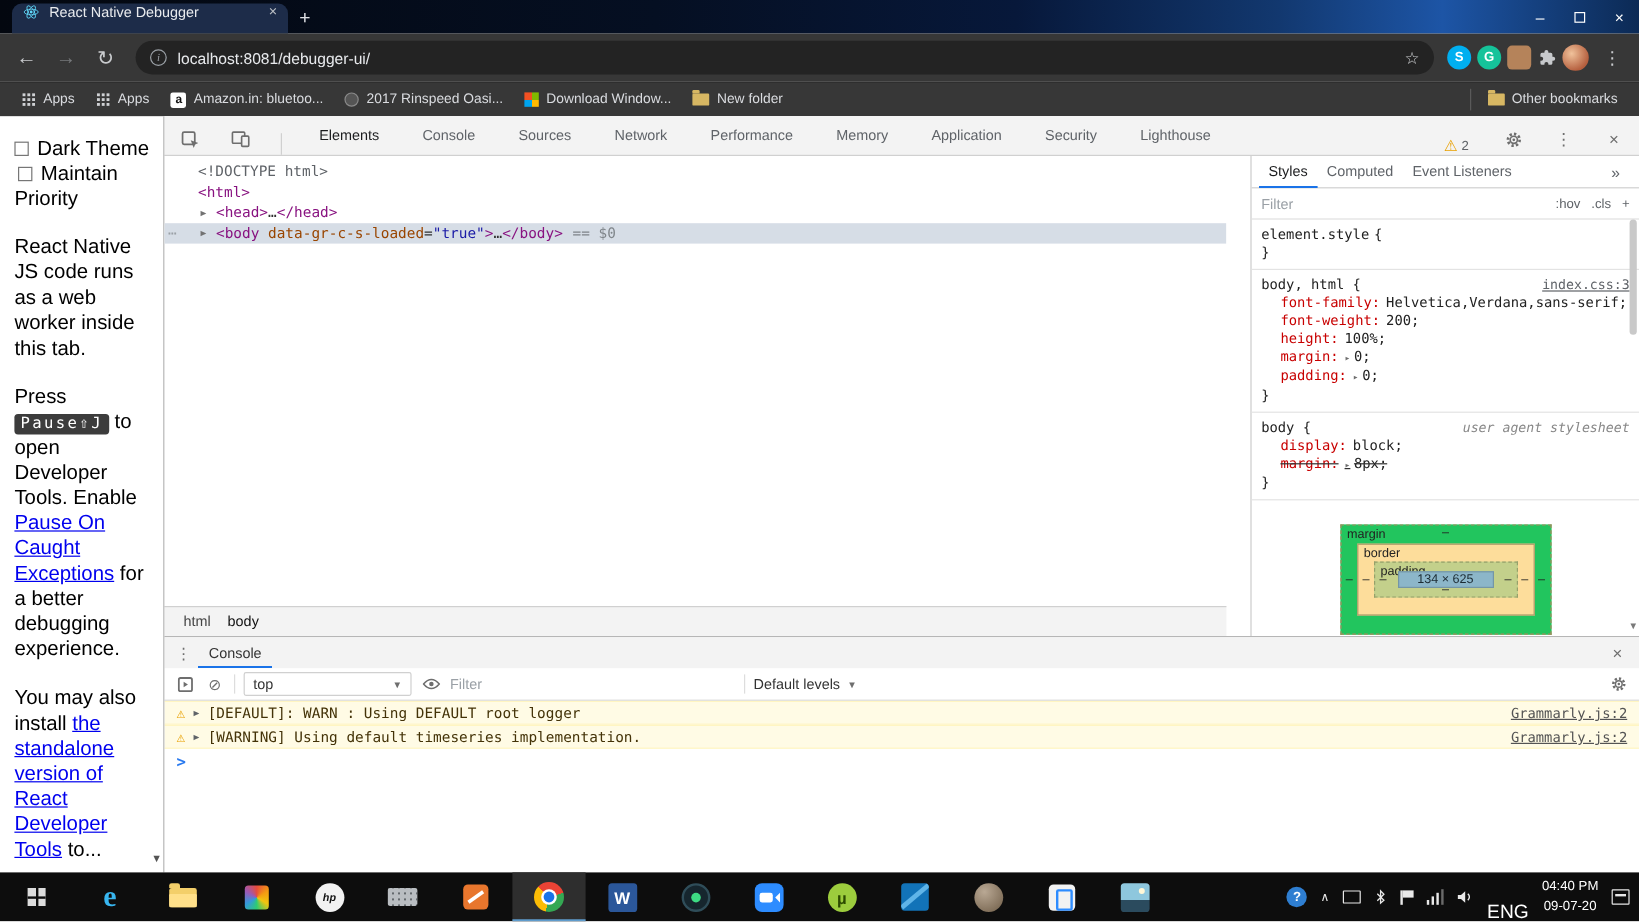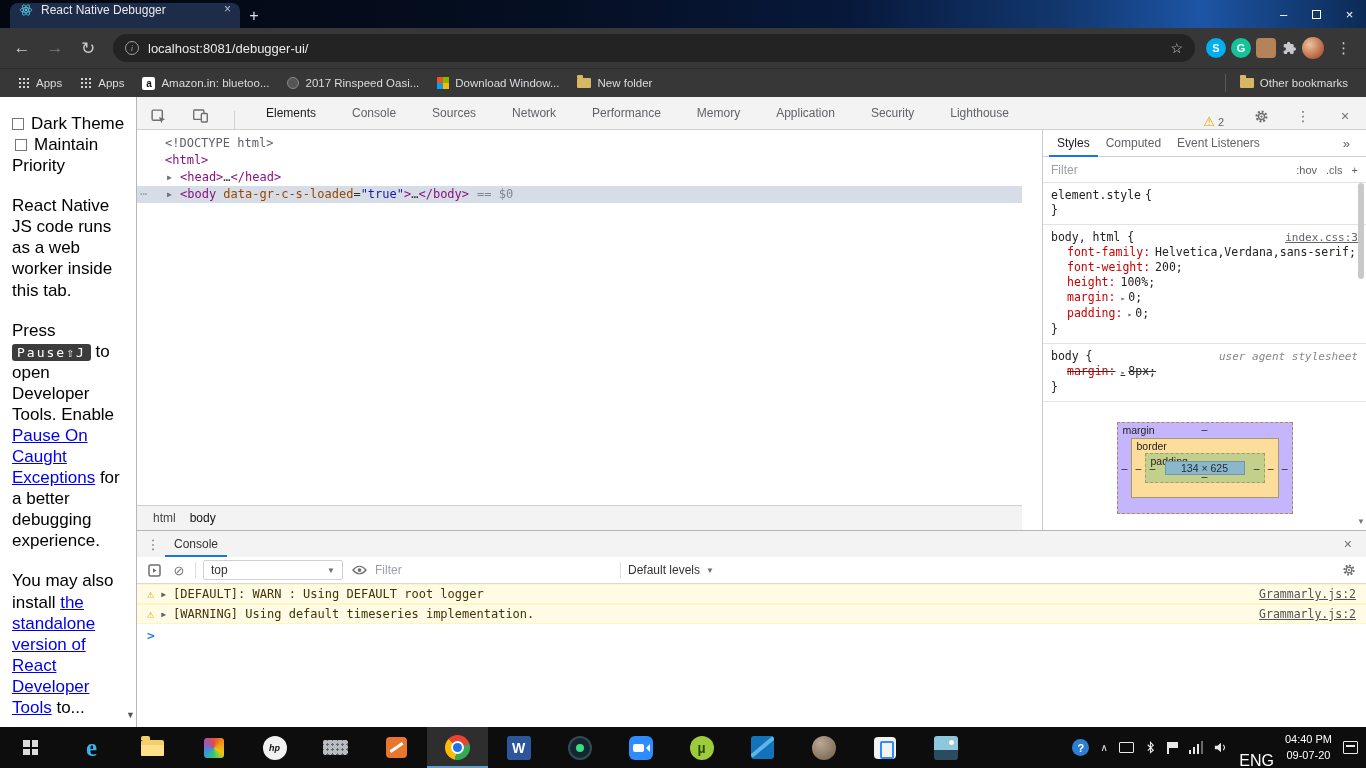--- a/index.html
+++ b/index.html
@@ -138,21 +138,21 @@
   .pval { margin-left:5px; color:#222; }
   .exp-arrow { color:#6e6e6e; font-size:8px; margin-left:5px; }
   .exp-arrow + .pval { margin-left:3px; }
   .src { position:absolute; right:8px; top:5px; color:#5f6368; text-decoration:underline; font-size:11px;
     font-family:"DejaVu Sans Mono",monospace; }
   .origin { position:absolute; right:8px; top:5px; color:#888; font-style:italic; font-size:11px; }
   .struck { text-decoration:line-through; }
 
   .boxmodel { padding:20px 0 12px; display:flex; justify-content:center; border-bottom:none; }
   .bm-ring { position:relative; font-family:"Liberation Sans",sans-serif; font-size:10.5px; color:#222; }
-  .bm-margin { width:176px; height:92px; background:#c4b5fd; border:1px dashed #a98a5e; }
+  .bm-margin { width:176px; height:92px; background:#22c55e; border:1px dashed #a98a5e; }
   .bm-border { position:absolute; left:13px; right:13px; top:15px; bottom:15px; background:#fddd9b; border:1px solid #a89a68; }
   .bm-padding { position:absolute; left:13px; right:13px; top:14px; bottom:14px; background:#c3d08b; border:1px dashed #96a06b; }
   .bm-content { position:absolute; left:19px; right:19px; top:7px; bottom:7px; background:#8cb6c9; border:1px solid #7496a6;
     display:flex; align-items:center; justify-content:center; font-size:10.5px; color:#1c2b33; }
   .bm-lab { position:absolute; top:1px; left:5px; }
   .d-top { position:absolute; top:0px; left:50%; transform:translateX(-50%); }
   .d-bottom { position:absolute; bottom:0px; left:50%; transform:translateX(-50%); }
   .d-left { position:absolute; left:4px; top:50%; transform:translateY(-50%); }
   .d-right { position:absolute; right:4px; top:50%; transform:translateY(-50%); }
 
@@ -430,20 +430,21 @@
               <div class="rline"><span class="sel">body, html {</span><a class="src">index.css:3</a></div>
               <div class="rline prop"><span class="pname">font-family:</span><span class="pval">Helvetica,Verdana,sans-serif;</span></div>
               <div class="rline prop"><span class="pname">font-weight:</span><span class="pval">200;</span></div>
               <div class="rline prop"><span class="pname">height:</span><span class="pval">100%;</span></div>
               <div class="rline prop"><span class="pname">margin:</span><span class="exp-arrow">▸</span><span class="pval">0;</span></div>
               <div class="rline prop"><span class="pname">padding:</span><span class="exp-arrow">▸</span><span class="pval">0;</span></div>
               <div class="rline"><span class="brace">}</span></div>
             </div>
             <div class="rule">
               <div class="rline"><span class="sel">body {</span><span class="origin">user agent stylesheet</span></div>
+              <div class="rline prop"><span class="pname">display:</span><span class="pval">block;</span></div>
               <div class="rline prop struck"><span class="pname">margin:</span><span class="exp-arrow">▸</span><span class="pval">8px;</span></div>
               <div class="rline"><span class="brace">}</span></div>
             </div>
             <div class="boxmodel">
               <div class="bm-ring bm-margin">
                 <span class="bm-lab">margin</span>
                 <span class="d-top">–</span>
                 <span class="d-left">–</span>
                 <span class="d-right">–</span>
 

